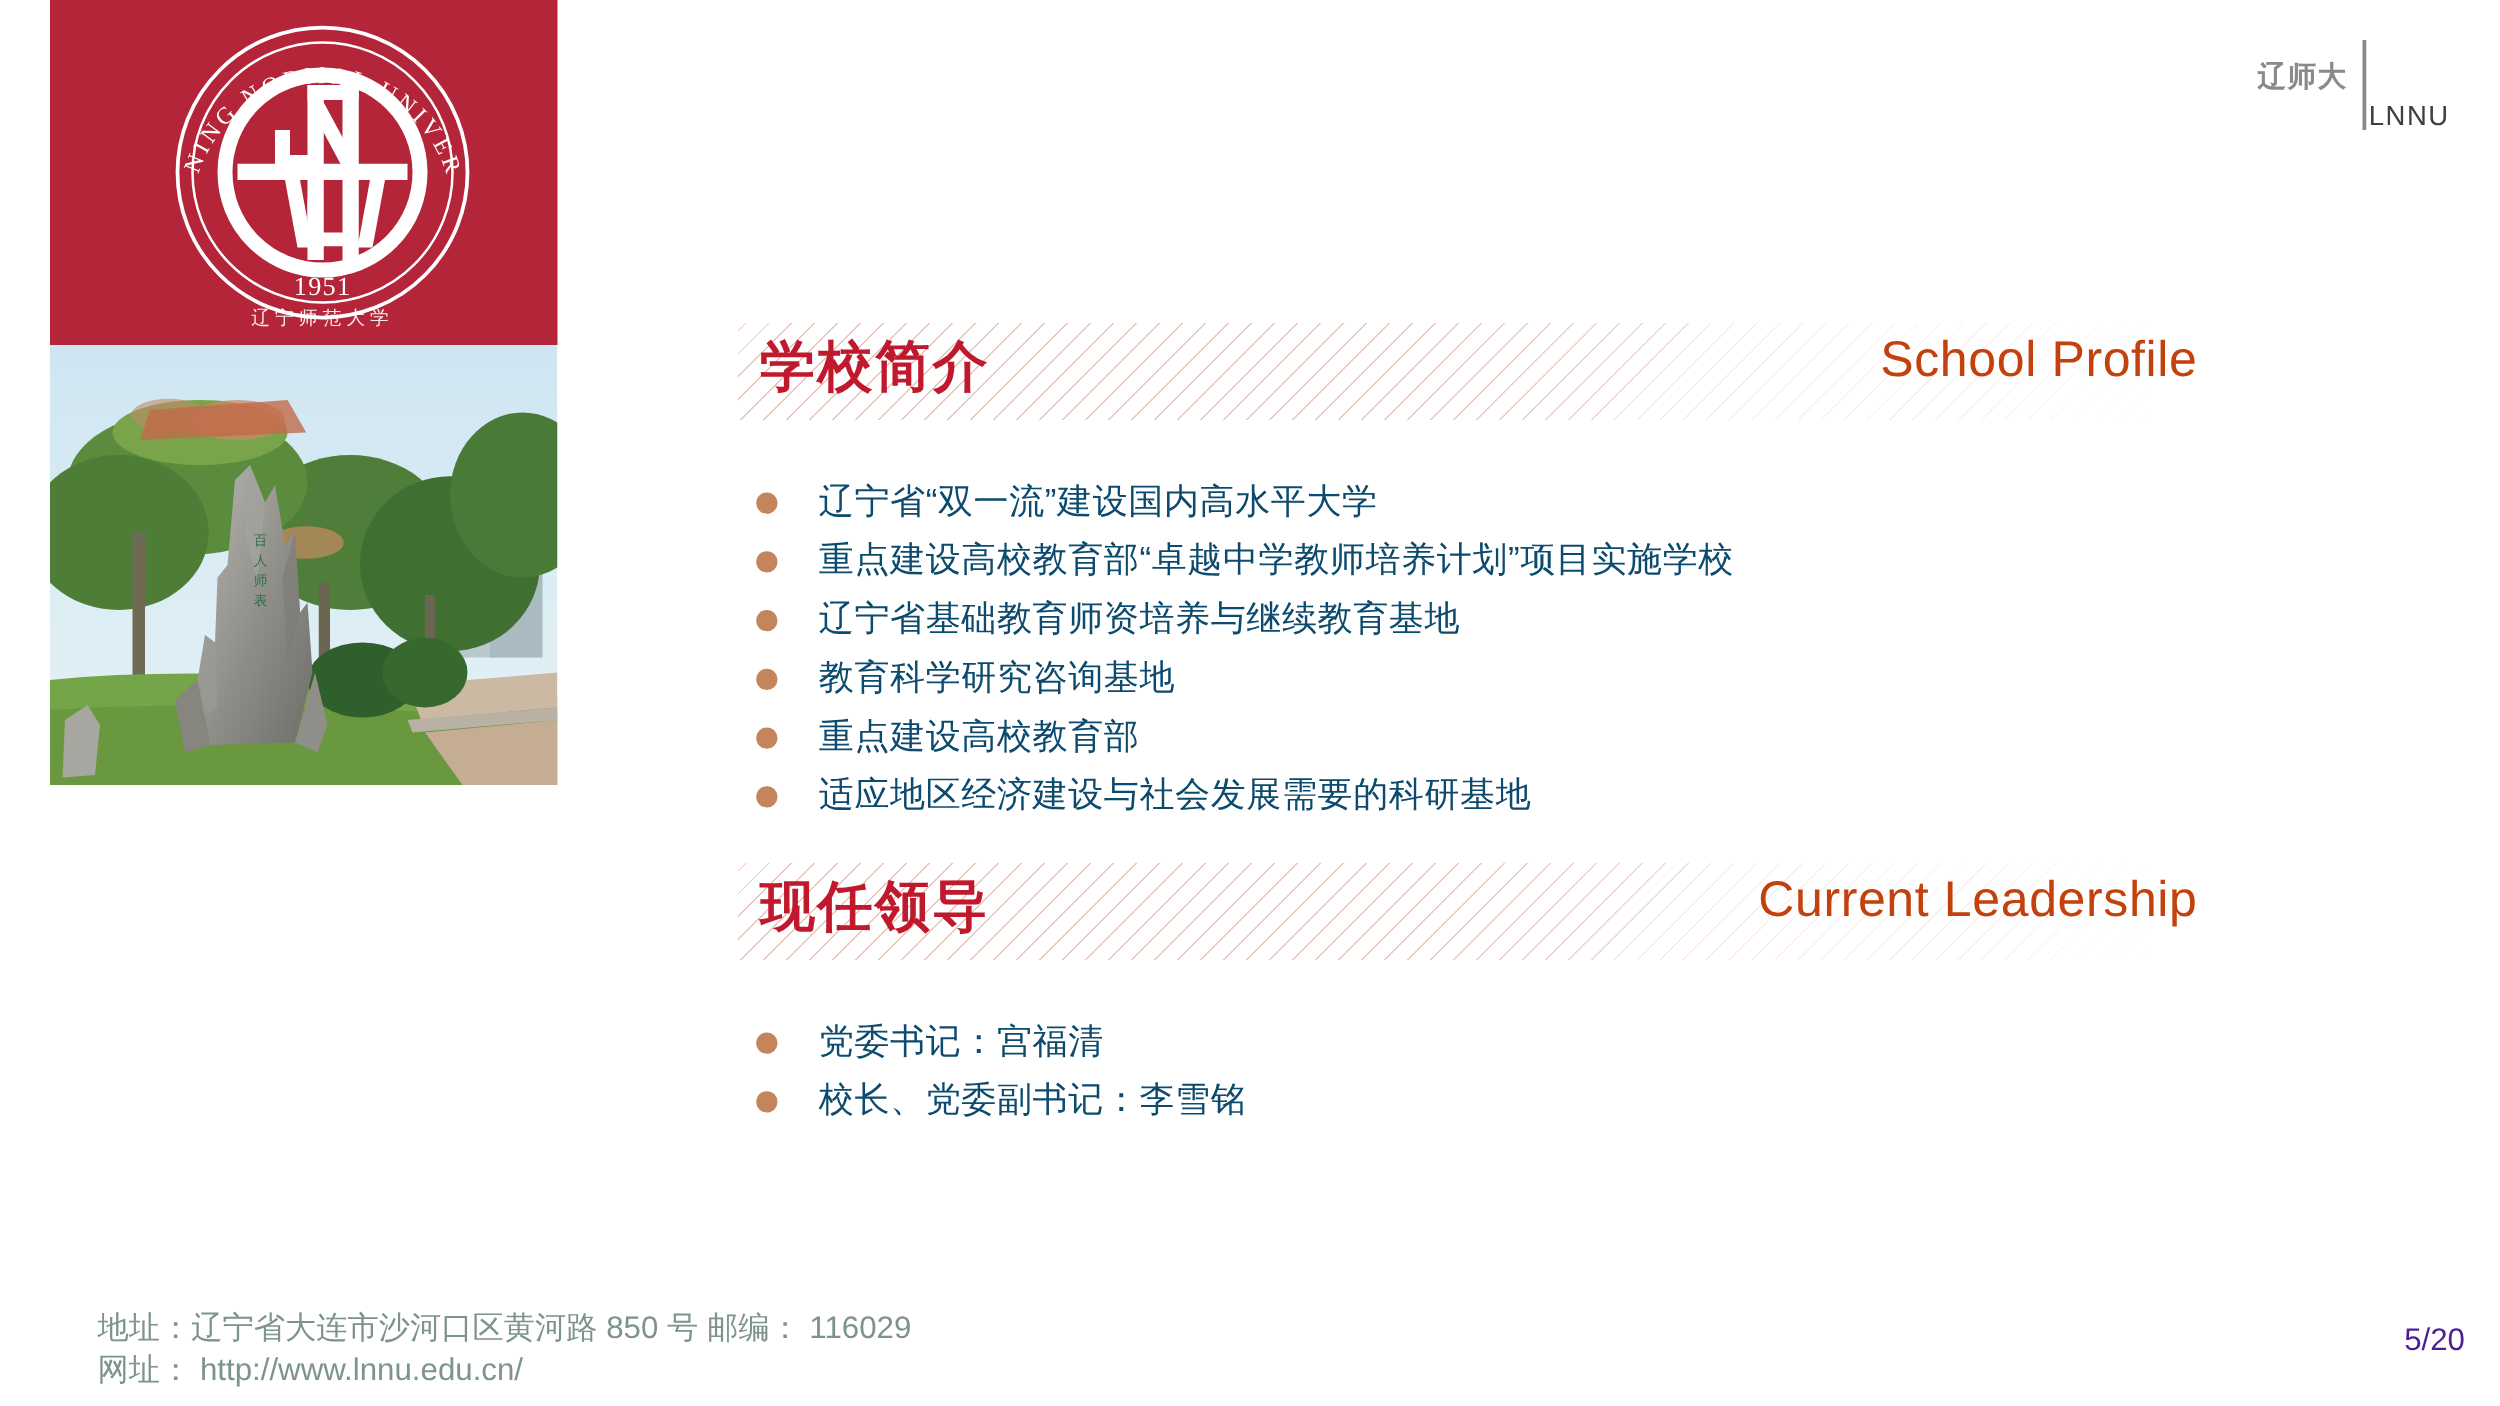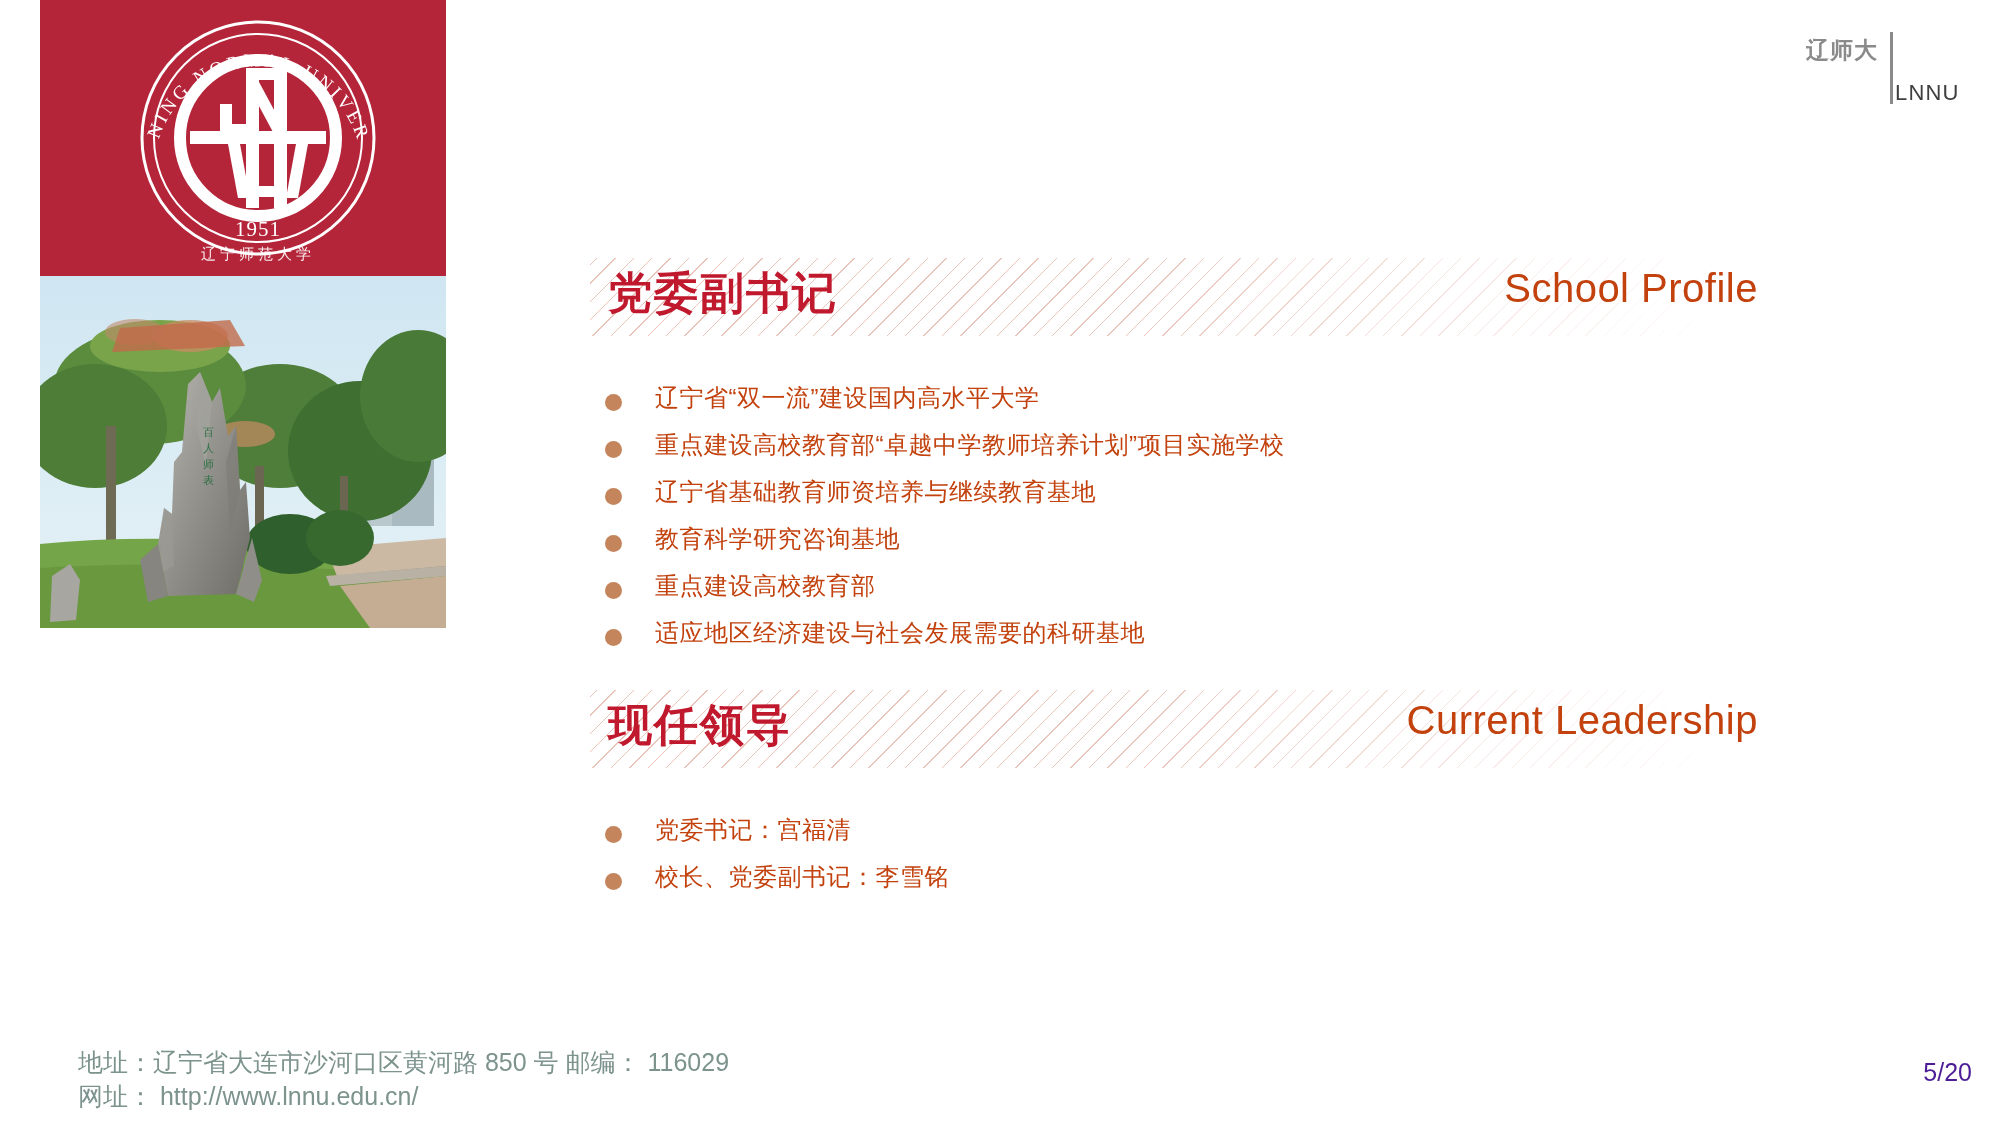--- a/index.html
+++ b/index.html
@@ -6,21 +6,21 @@
   body{
     width:2000px;height:1125px;
     background:#ffffff;
     font-family:"Liberation Sans","DejaVu Sans",sans-serif;
     overflow:hidden;position:relative;
   }
   .slide{position:absolute;inset:0;background:#fff;}
 
   
   .brand{position:absolute;left:1790px;top:32px;width:200px;height:90px;}
-  .brand .cn{position:absolute;right:112px;top:3px;font-size:23px;color:#8a8a8a;
+  .brand .cn{position:absolute;right:112px;top:14px;font-size:23px;color:#8a8a8a;
              letter-spacing:1px;white-space:nowrap;font-weight:600;}
   .brand .rule{position:absolute;left:100px;top:0px;width:3px;height:72px;background:#8a8a8a;}
   .brand .en{position:absolute;left:105px;top:48px;font-size:22px;color:#404040;
              letter-spacing:1.2px;white-space:nowrap;}
 
   
   .logo-panel{position:absolute;left:40px;top:0;width:406px;height:276px;background:#b5253a;
               overflow:hidden;}
   .seal{position:absolute;left:88px;top:8px;width:260px;height:260px;}
 
@@ -43,21 +43,21 @@
   .band .cn-title{position:absolute;left:18px;top:6px;font-size:44px;font-weight:bold;
                   color:#c0192d;letter-spacing:2px;white-space:nowrap;}
   .band .en-title{position:absolute;right:12px;top:8px;font-size:40px;color:#c2410c;
                   letter-spacing:.5px;white-space:nowrap;font-weight:400;}
 
   
   .bullets{position:absolute;}
   .bullet-row{position:relative;height:47px;}
   .bullet-row .dot{position:absolute;left:0;top:14px;width:17px;height:17px;
                    border-radius:50%;background:#c4855c;}
-  .bullet-row .txt{position:absolute;left:50px;top:2px;font-size:24px;color:#c2410c;
+  .bullet-row .txt{position:absolute;left:50px;top:2px;font-size:28px;color:#0c4a6e;
                    white-space:nowrap;letter-spacing:.5px;}
 
   
   .footer{position:absolute;left:46px;top:1046px;font-size:25px;color:#7d938d;line-height:1.35;}
   .footer div{white-space:nowrap;margin-left:32px;}
   .pagenum{position:absolute;right:28px;top:1058px;font-size:25px;color:#4c1d95;}
 </style>
 </head>
 <body>
 
@@ -164,21 +164,21 @@
       </g>
 
       <path d="M12 300 L30 288 L40 304 L36 344 L10 346 Z" fill="#a7a6a0"></path>
 
       <path d="M286 300 L406 290 L406 300 L290 310 Z" fill="#b8b1a4"></path>
     </svg>
   </div>
 
   <div class="band" style="left:590px;top:258px;width:1180px;">
     <div class="hatch"></div>
-    <div class="cn-title">党委副书记</div>
+    <div class="cn-title">学校简介</div>
     <div class="en-title">School Profile</div>
   </div>
 
   <div class="bullets" style="left:605px;top:380px;width:1200px;">
     <div class="bullet-row">
       <span class="dot"></span>
       <span class="txt">辽宁省“双一流”建设国内高水平大学</span>
     </div>
     <div class="bullet-row">
       <span class="dot"></span>

